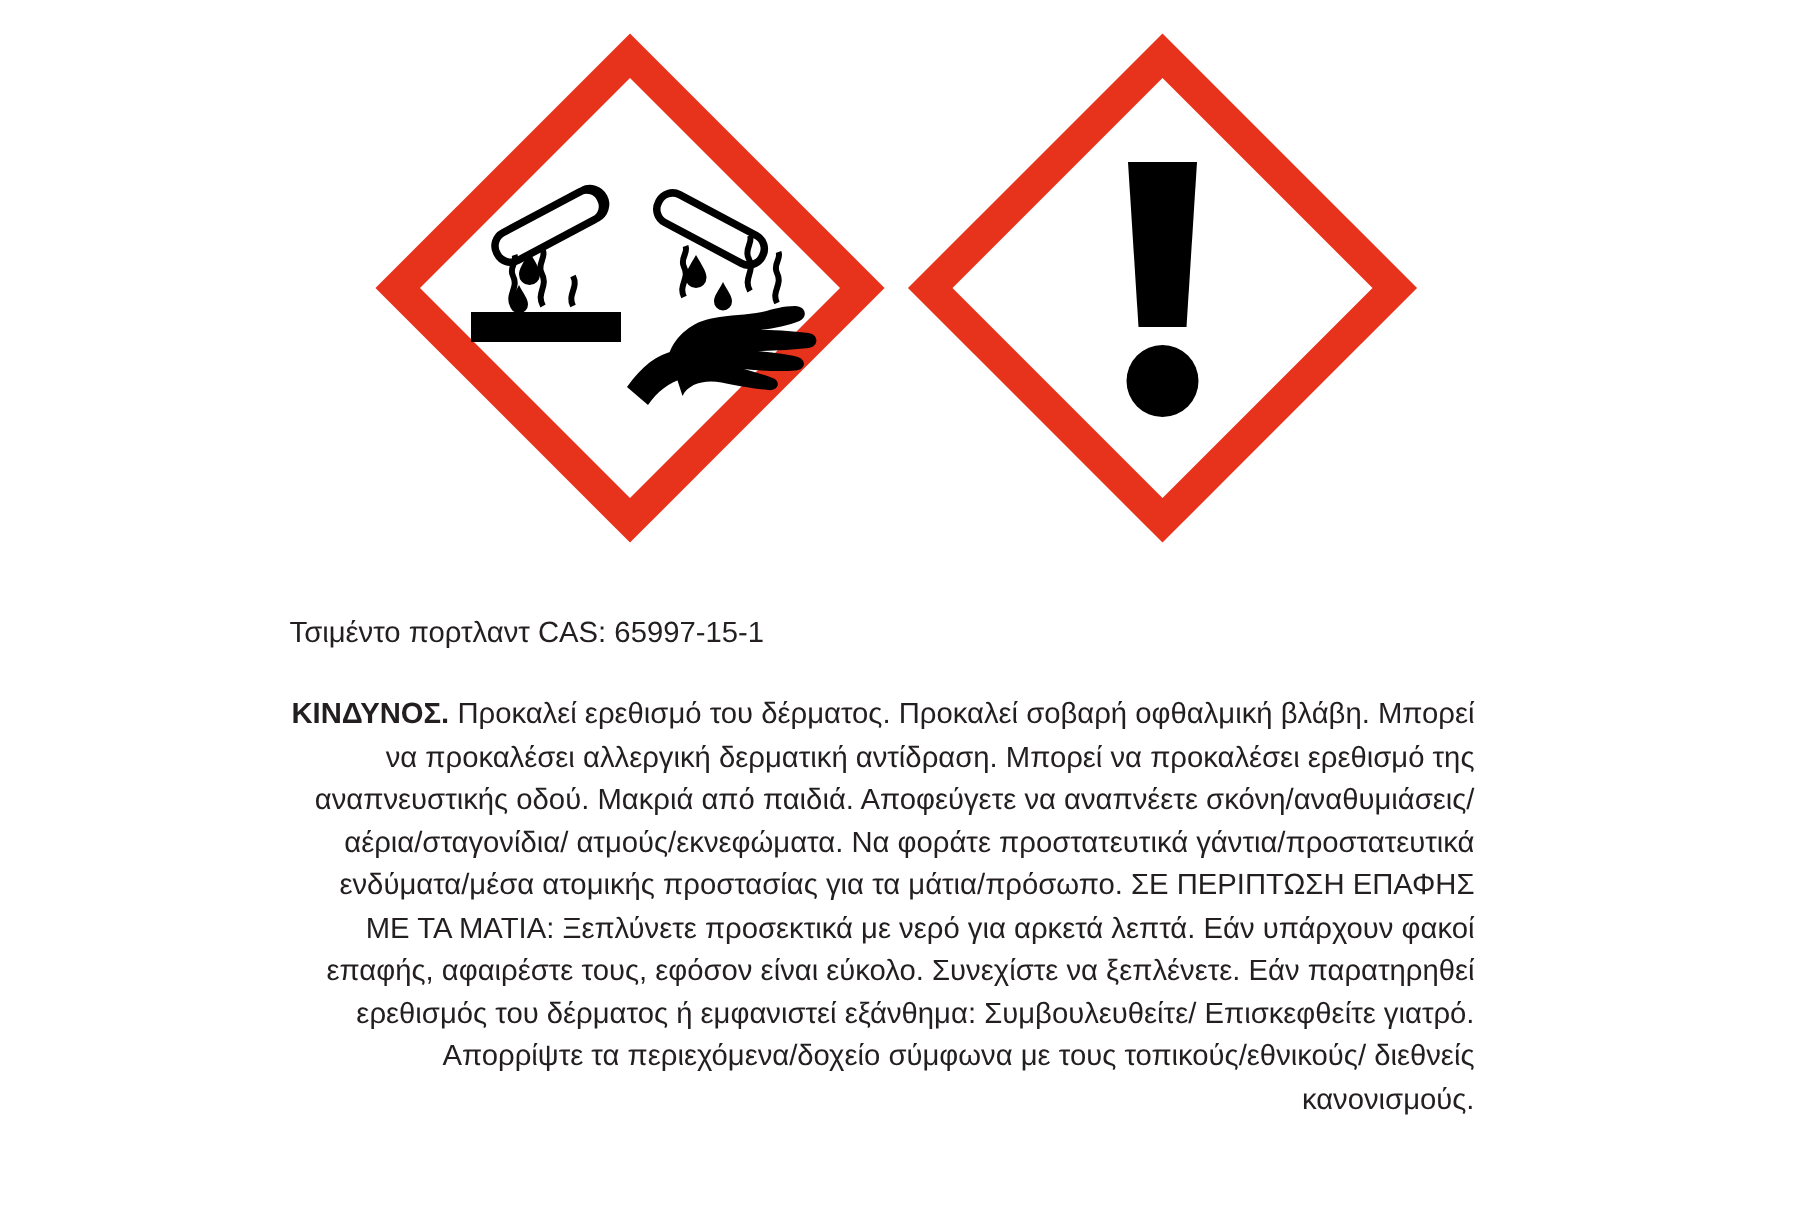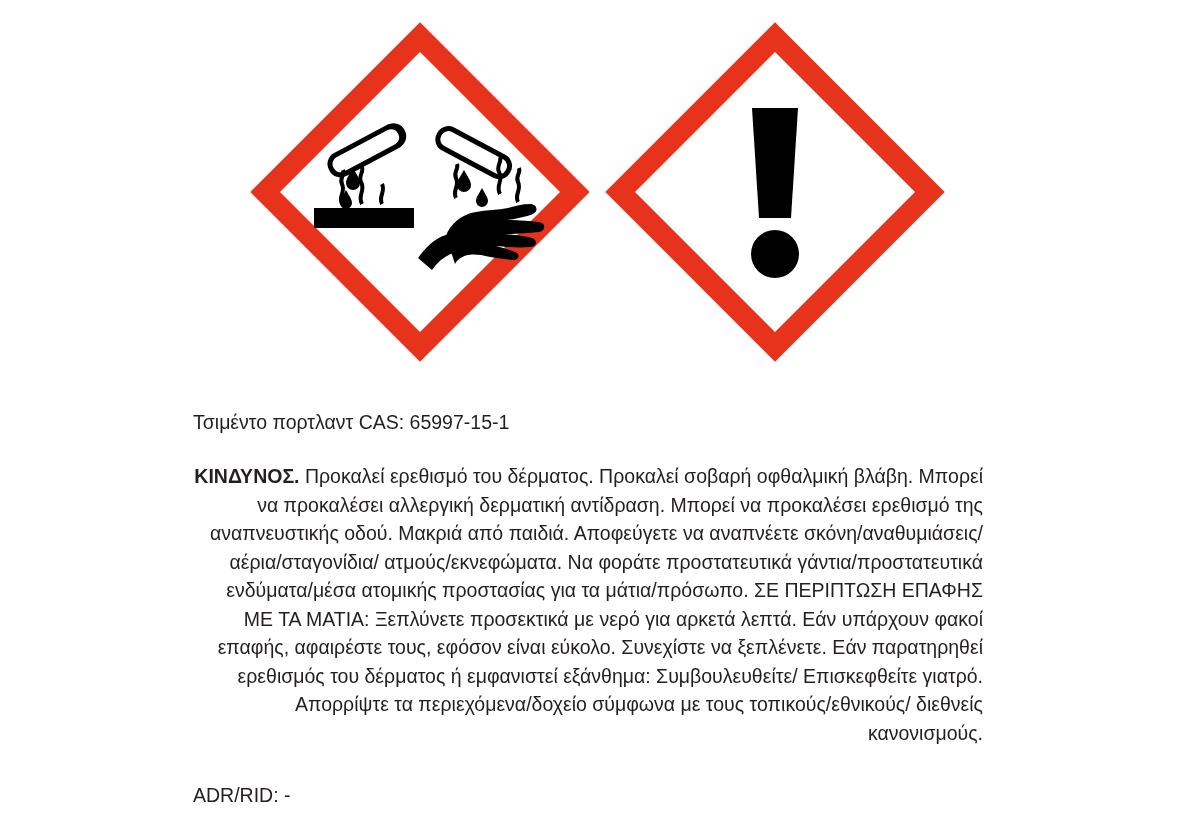--- a/index.html
+++ b/index.html
@@ -180,16 +180,15 @@
       </svg>
     </div>
 
   </div>
 
   <div class="text-block">
     <p class="cas-line">Τσιμέντο πορτλαντ CAS: 65997-15-1</p>
 
     <p class="hazard-paragraph"><span class="signal-word">ΚΙΝΔΥΝΟΣ.</span><span> Προκαλεί ερεθισμό του δέρματος. Προκαλεί σοβαρή οφθαλμική βλάβη. Μπορεί να προκαλέσει αλλεργική δερματική αντίδραση. Μπορεί να προκαλέσει ερεθισμό της αναπνευστικής οδού. Μακριά από παιδιά. Αποφεύγετε να αναπνέετε σκόνη/αναθυμιάσεις/αέρια/σταγονίδια/ ατμούς/εκνεφώματα. Να φοράτε προστατευτικά γάντια/προστατευτικά ενδύματα/μέσα ατομικής προστασίας για τα μάτια/πρόσωπο. ΣΕ ΠΕΡΙΠΤΩΣΗ ΕΠΑΦΗΣ ΜΕ ΤΑ ΜΑΤΙΑ: Ξεπλύνετε προσεκτικά με νερό για αρκετά λεπτά. Εάν υπάρχουν φακοί επαφής, αφαιρέστε τους, εφόσον είναι εύκολο. Συνεχίστε να ξεπλένετε. Εάν παρατηρηθεί ερεθισμός του δέρματος ή εμφανιστεί εξάνθημα: Συμβουλευθείτε/ Επισκεφθείτε γιατρό. Απορρίψτε τα περιεχόμενα/δοχείο σύμφωνα με τους τοπικούς/εθνικούς/ διεθνείς κανονισμούς.</span></p>
 
-    <p class="adr-line">ADR/RID: -</p>
   </div>
 
 </div>
 
 </body></html>

